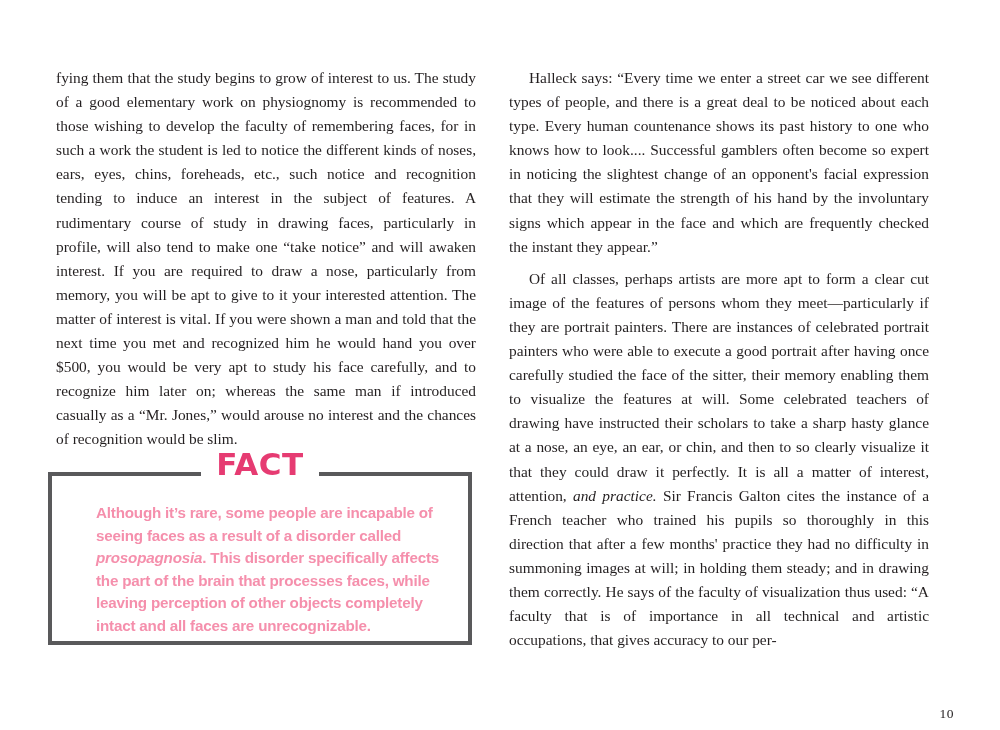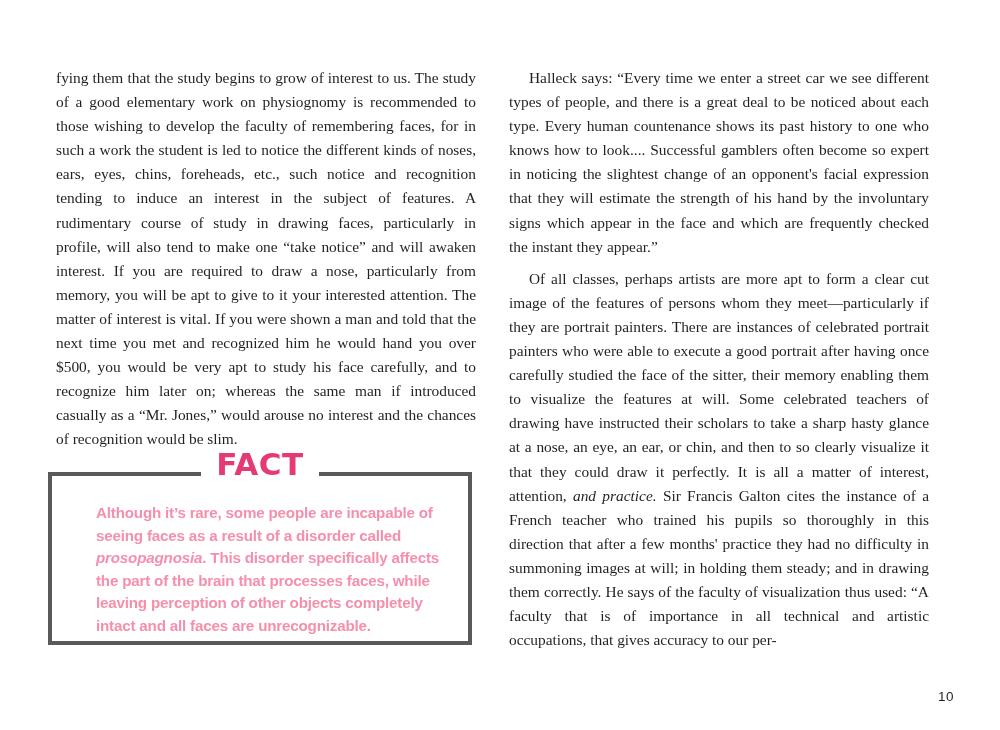--- a/index.html
+++ b/index.html
@@ -104,22 +104,22 @@
     letter-spacing: -0.2px;
   }
   .fact-body i, .fact-body em {
     font-style: italic;
   }
 
   
   .folio {
     position: absolute;
     right: 46px;
-    bottom: 26px;
-    font-family: Liberation Sans, sans-serif;
+    bottom: 8px;
+    font-family: Liberation Serif, serif;
     font-size: 13.5px;
     color: #231f20;
     letter-spacing: 0.5px;
   }
 </style>
 </head>
 <body>
 
 <div class="page">
 

